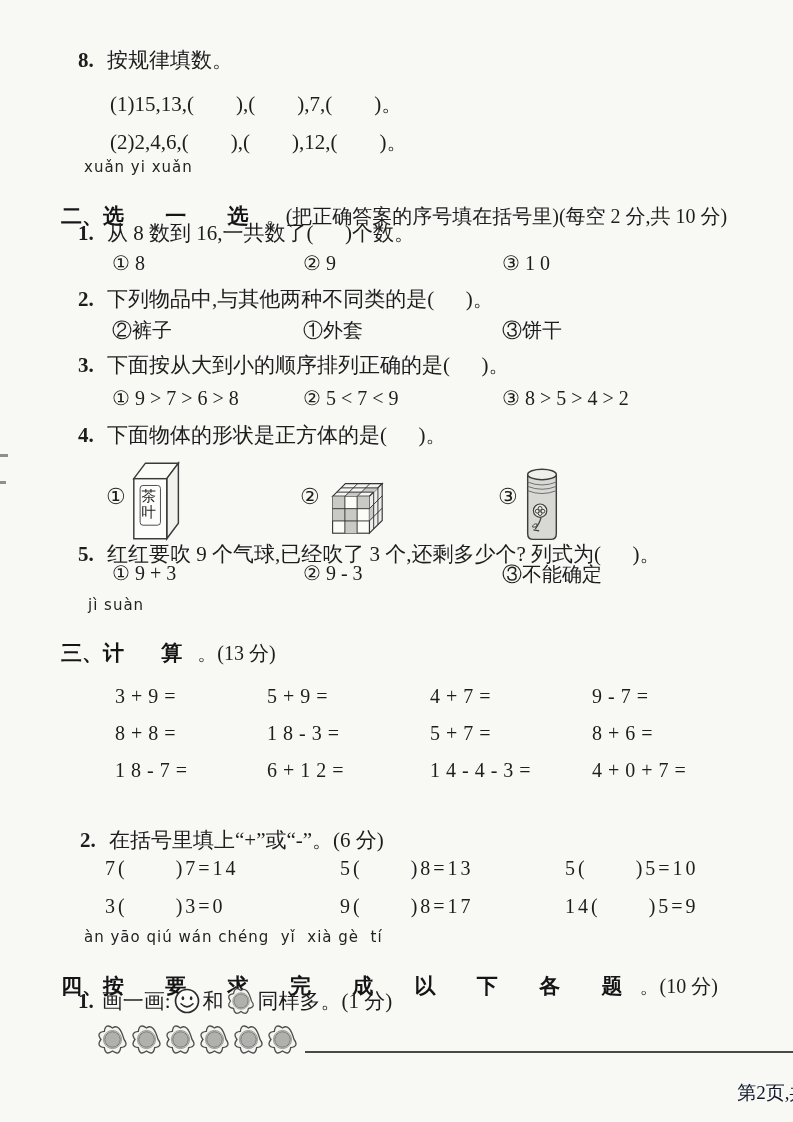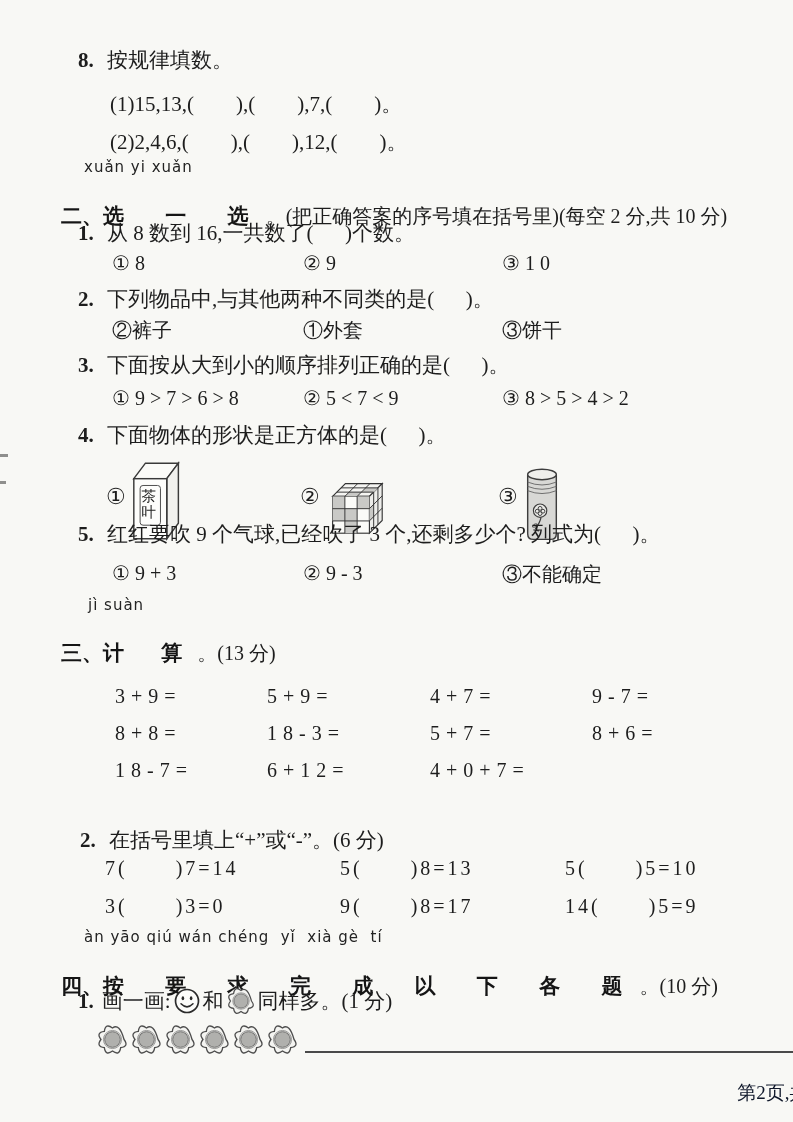--- a/index.html
+++ b/index.html
@@ -173,21 +173,21 @@
       <circle cx="21" cy="47.5" r="2" fill="none" stroke="#3d3d3d" stroke-width="1"></circle>
       <circle cx="18" cy="50.5" r="2" fill="none" stroke="#3d3d3d" stroke-width="1"></circle>
       <circle cx="24" cy="50.5" r="2" fill="none" stroke="#3d3d3d" stroke-width="1"></circle>
       <circle cx="21" cy="53" r="2" fill="none" stroke="#3d3d3d" stroke-width="1"></circle>
       <path d="M22,57 C21,62 19,65 16,69" fill="none" stroke="#3d3d3d" stroke-width="1.3"></path>
       <path d="M18,64 q-4,-1 -5,3 q4,1 5,-3 Z" fill="#e9e9e6" stroke="#3d3d3d" stroke-width="1"></path>
       <path d="M14,70 L20,71" stroke="#3d3d3d" stroke-width="1.3"></path>
     </svg>
   </div>
 
-  <div class="abs" style="left:78px;top:520px;">
+  <div class="abs" style="left:78px;top:540px;">
     <span class="qnum">5.</span>
     <span class="pre" style="margin-left:8px;">红红要吹 9 个气球,已经吹了 3 个,还剩多少个? 列式为(      )。</span>
   </div>
   <div class="opts" style="top:561px;">
     <span class="opt math">①9+3</span>
     <span class="opt math">②9-3</span>
     <span class="opt">③不能确定</span>
   </div>
 
   <div class="abs pinyin" style="left:88px;top:596px;">jì suàn</div>
@@ -200,20 +200,21 @@
     <span>3+9=</span>
     <span>5+9=</span>
     <span>4+7=</span>
     <span>9-7=</span>
     <span>8+8=</span>
     <span>18-3=</span>
     <span>5+7=</span>
     <span>8+6=</span>
     <span>18-7=</span>
     <span>6+12=</span>
+    <span>14-4-3=</span>
     <span>4+0+7=</span>
   </div>
 
   <div class="abs" style="left:80px;top:826px;">
     <span class="qnum">2.</span>
     <span class="pre" style="margin-left:8px;">在括号里填上“+”或“-”。(6 分)</span>
   </div>
 
   <div class="fill-grid">
     <span>7(      )7=14</span>

